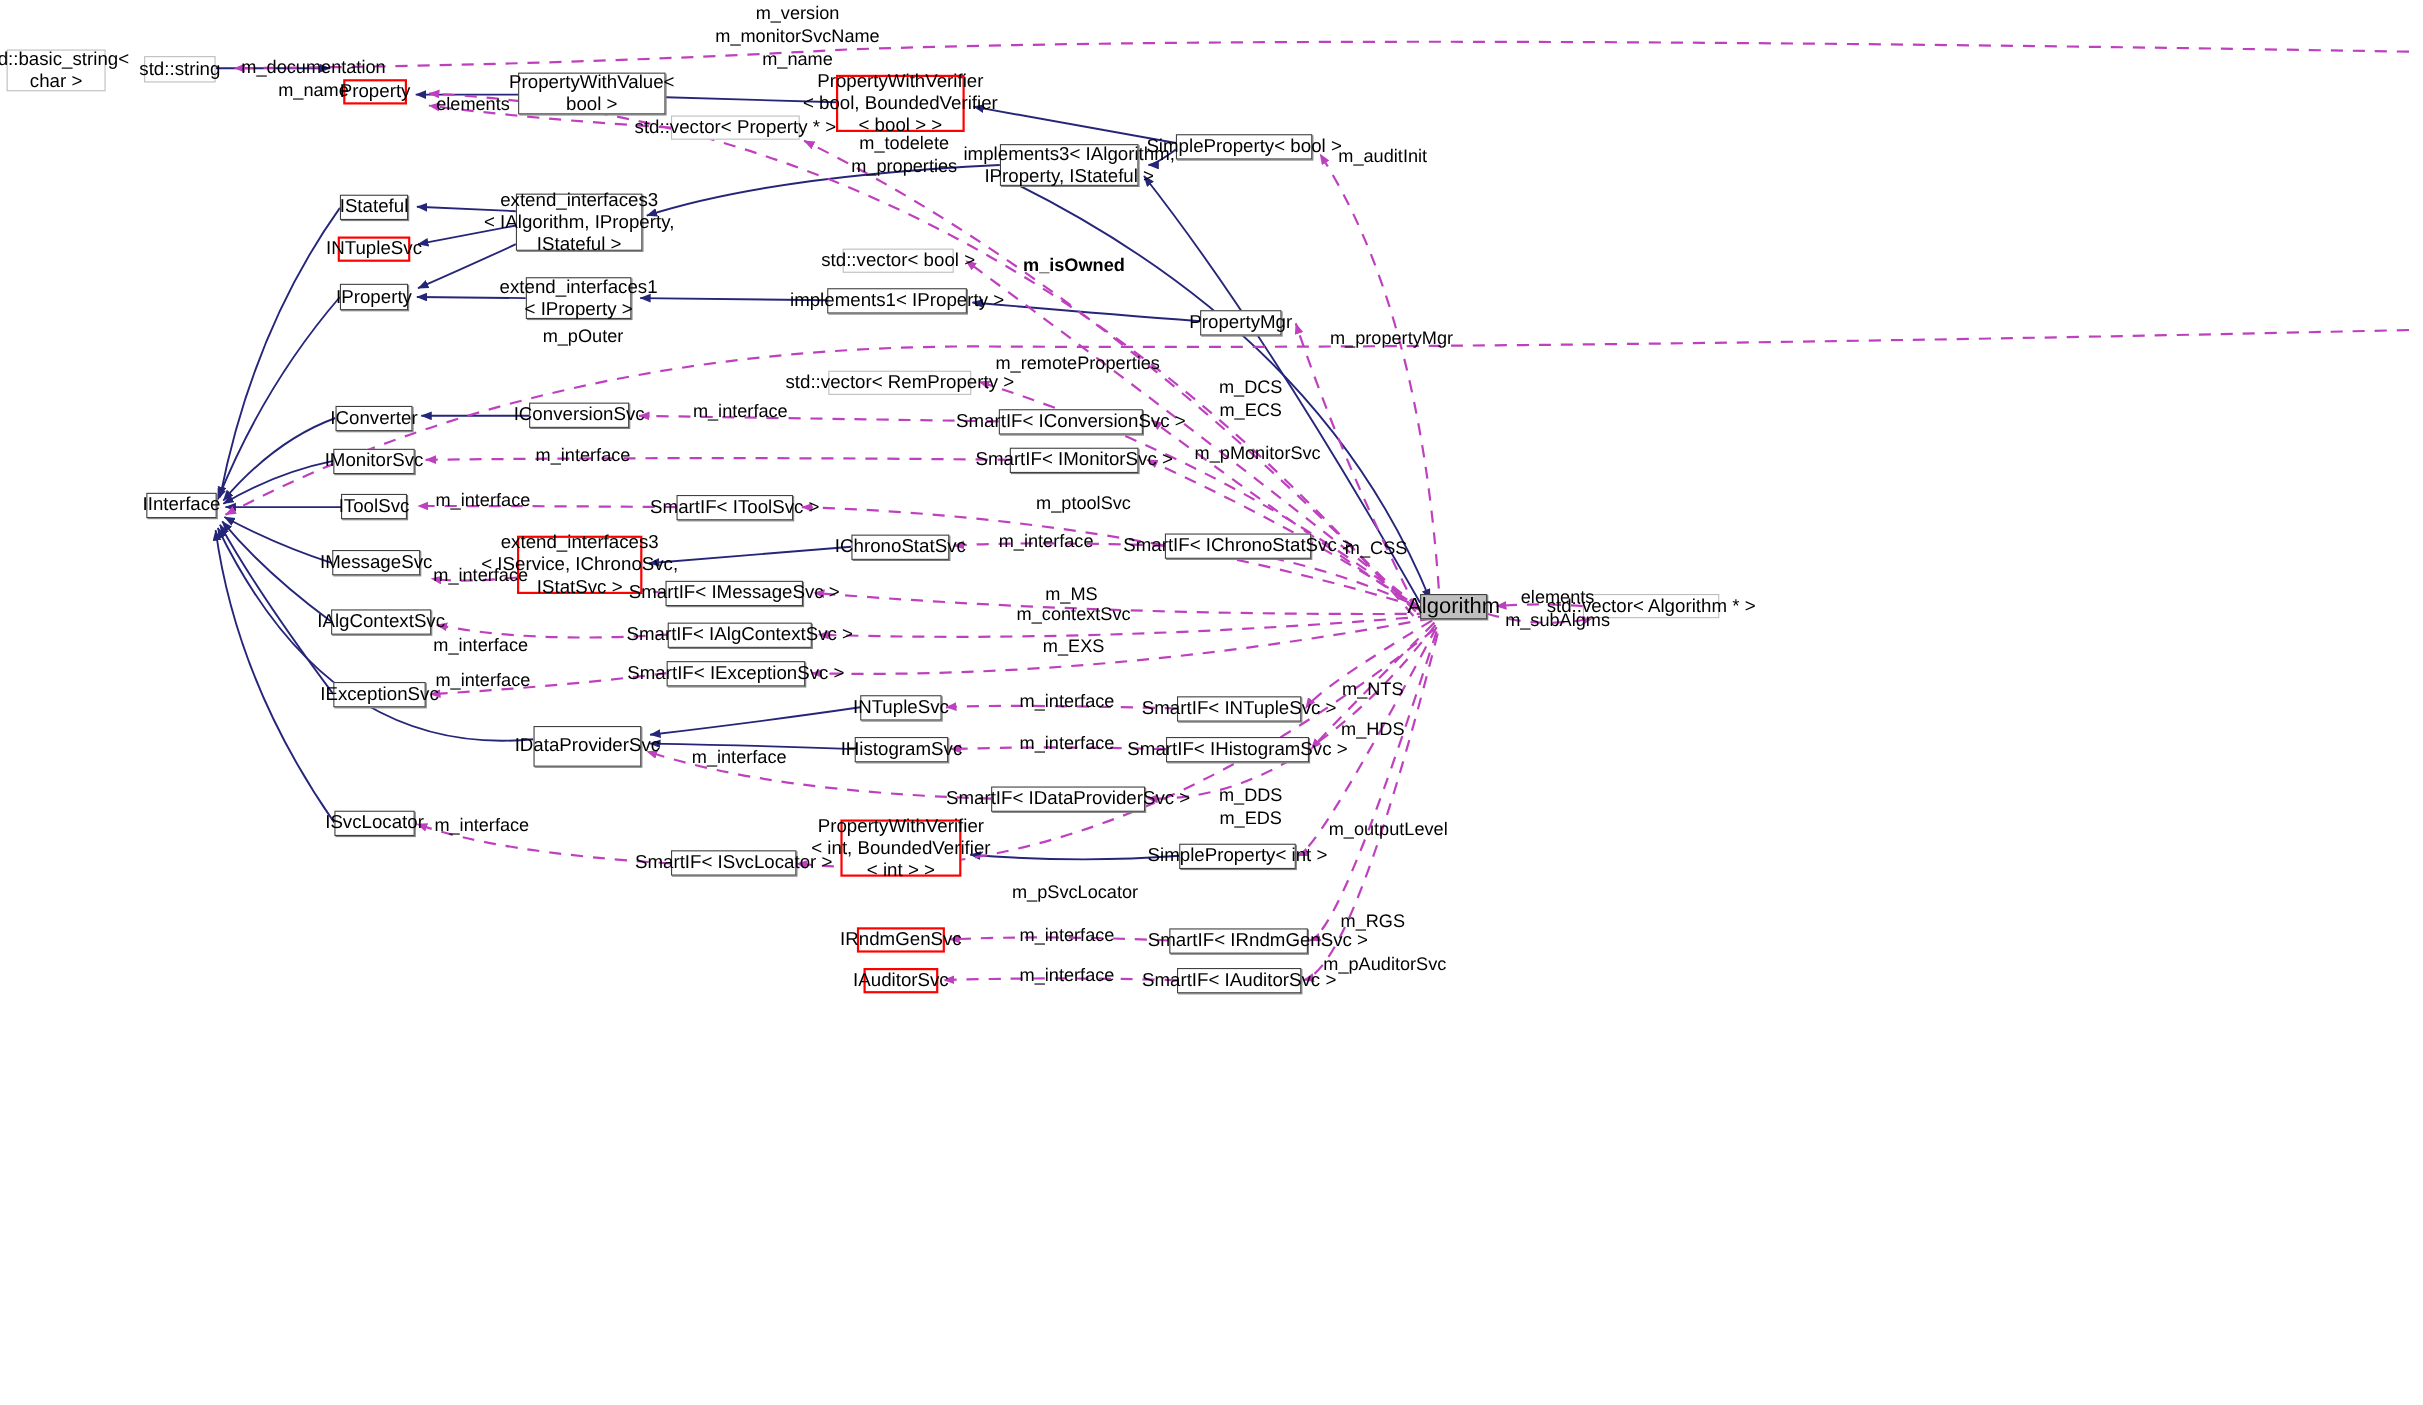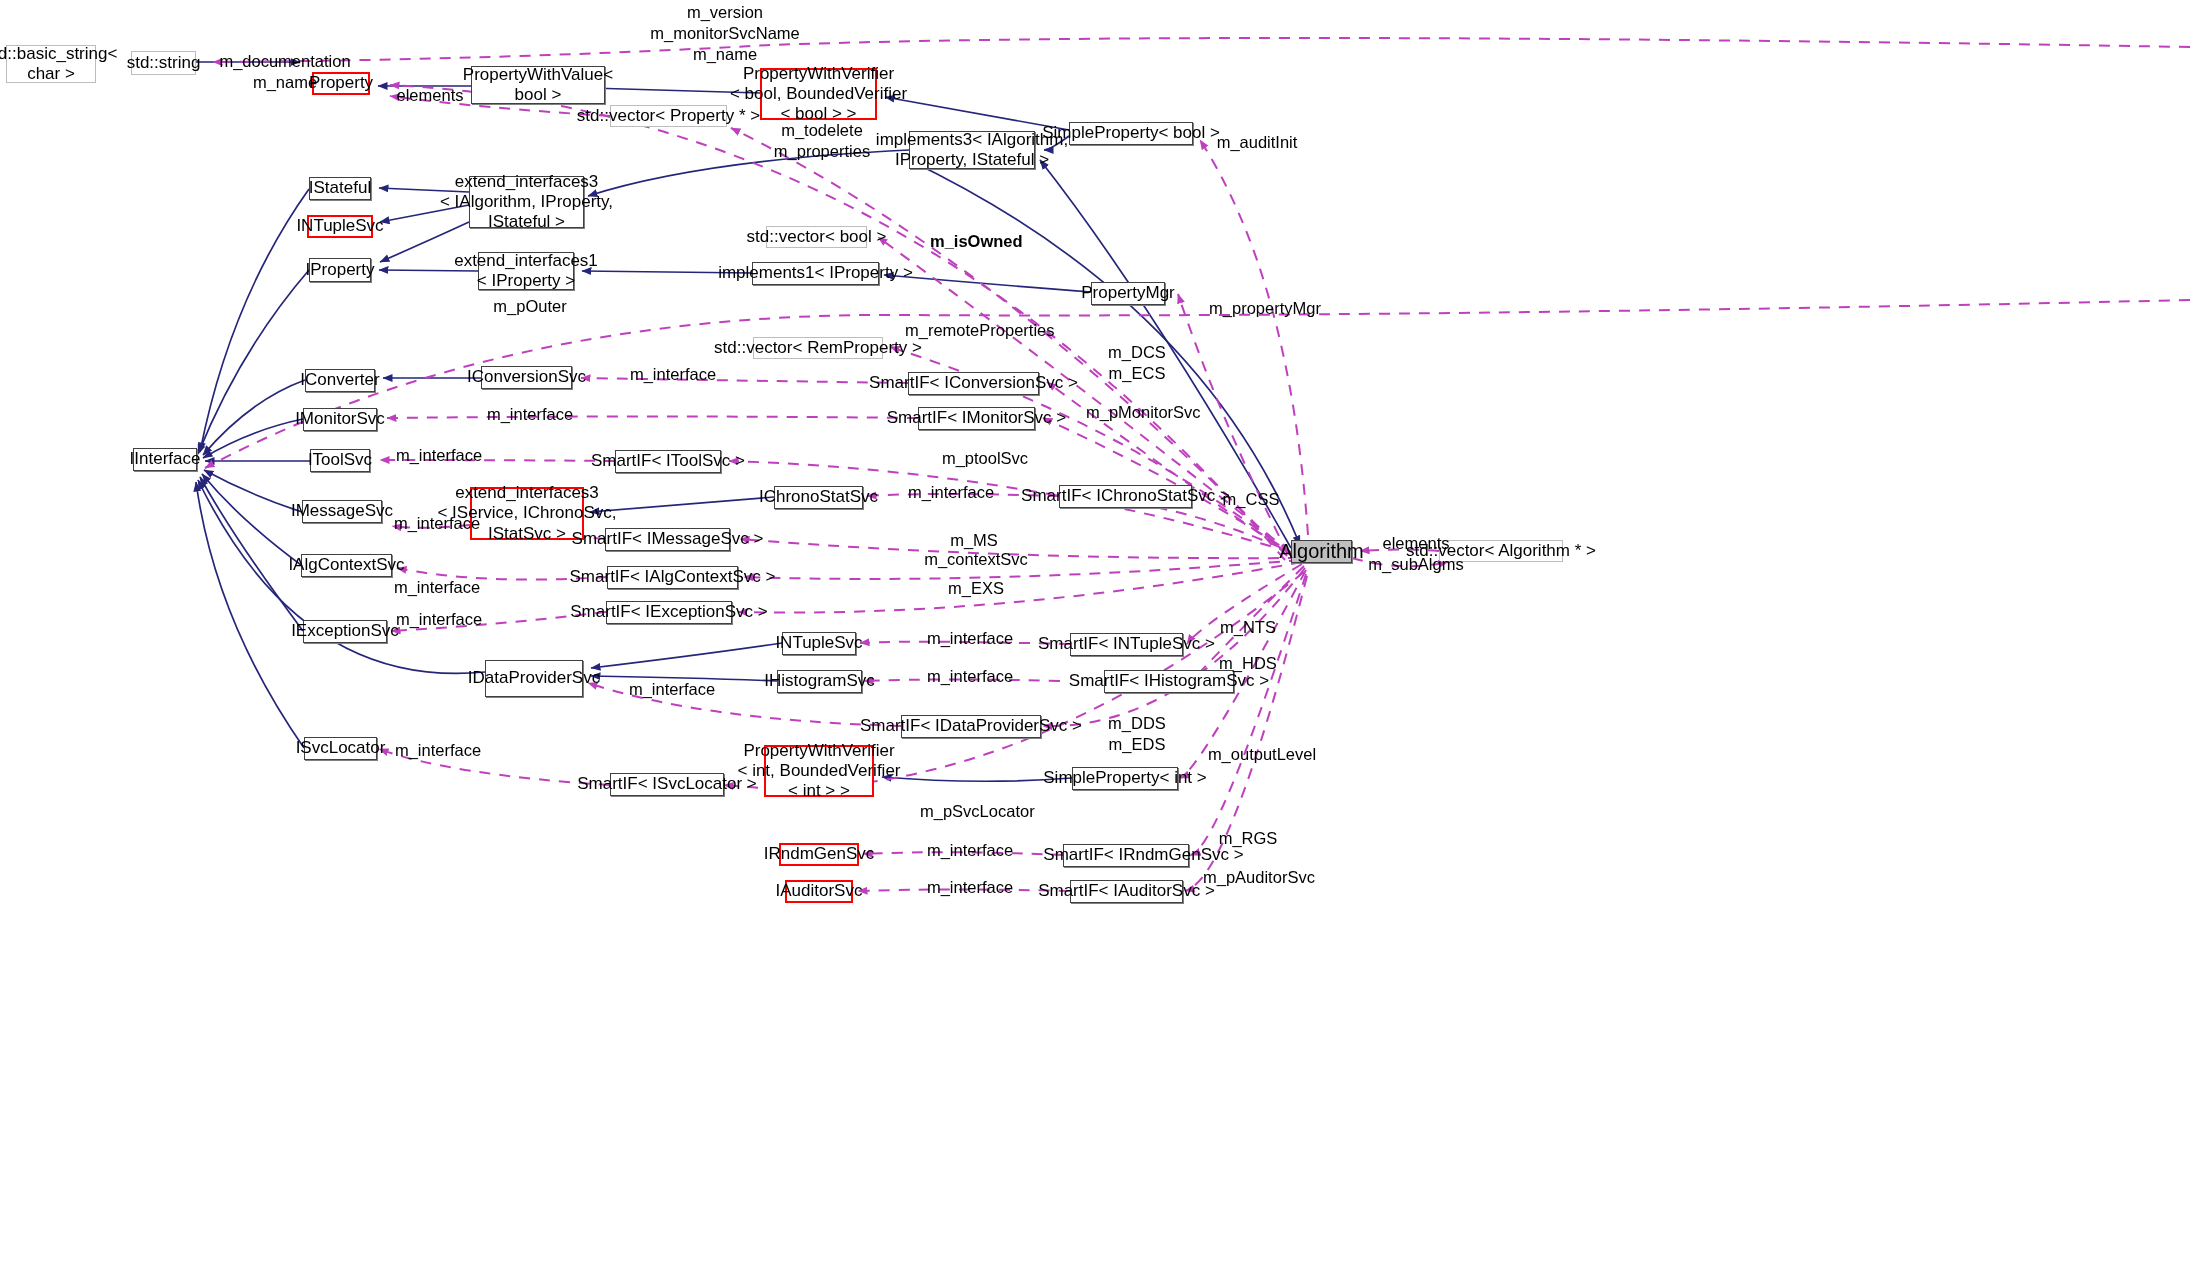--- a/index.html
+++ b/index.html
@@ -150,21 +150,21 @@
       <div class="node n-self" style="left: 1291px; top: 540px; width: 61px; height: 23px;">Algorithm</div>
       <div class="node n-grey" style="left: 1439px; top: 540px; width: 124px; height: 22px;">std::vector&lt; Algorithm * &gt;</div>
       <div class="node n-dark" style="left: 301px; top: 554px; width: 91px; height: 23px;">IAlgContextSvc</div>
       <div class="node n-dark" style="left: 607px; top: 566px; width: 131px; height: 23px;">SmartIF&lt; IAlgContextSvc &gt;</div>
       <div class="node n-dark" style="left: 606px; top: 601px; width: 126px; height: 23px;">SmartIF&lt; IExceptionSvc &gt;</div>
       <div class="node n-dark" style="left: 303px; top: 620px; width: 84px; height: 23px;">IExceptionSvc</div>
       <div class="node n-dark" style="left: 782px; top: 632px; width: 74px; height: 23px;">INTupleSvc</div>
       <div class="node n-dark" style="left: 1070px; top: 633px; width: 113px; height: 23px;">SmartIF&lt; INTupleSvc &gt;</div>
       <div class="node n-dark" style="left: 485px; top: 660px; width: 98px; height: 37px;">IDataProviderSvc</div>
       <div class="node n-dark" style="left: 777px; top: 670px; width: 85px; height: 23px;">IHistogramSvc</div>
-      <div class="node n-dark" style="left: 1060px; top: 670px; width: 130px; height: 23px; margin-left: 44px;">SmartIF&lt; IHistogramSvc &gt;</div>
+      <div class="node n-dark" style="left: 1060px; top: 670px; width: 130px; height: 23px;">SmartIF&lt; IHistogramSvc &gt;</div>
       <div class="node n-dark" style="left: 901px; top: 715px; width: 140px; height: 23px;">SmartIF&lt; IDataProviderSvc &gt;</div>
       <div class="node n-dark" style="left: 304px; top: 737px; width: 73px; height: 23px;">ISvcLocator</div>
       <div class="node n-red" style="left: 764px; top: 745px; width: 110px; height: 52px;">PropertyWithVerifier
 &lt; int, BoundedVerifier
 &lt; int &gt; &gt;</div>
       <div class="node n-dark" style="left: 610px; top: 773px; width: 114px; height: 23px;">SmartIF&lt; ISvcLocator &gt;</div>
       <div class="node n-dark" style="left: 1072px; top: 767px; width: 106px; height: 23px;">SimpleProperty&lt; int &gt;</div>
       <div class="node n-red" style="left: 779px; top: 843px; width: 80px; height: 23px;">IRndmGenSvc</div>
       <div class="node n-dark" style="left: 1063px; top: 844px; width: 126px; height: 23px; padding-left: 40px;">SmartIF&lt; IRndmGenSvc &gt;</div>
       <div class="node n-red" style="left: 785px; top: 880px; width: 68px; height: 23px;">IAuditorSvc</div>

